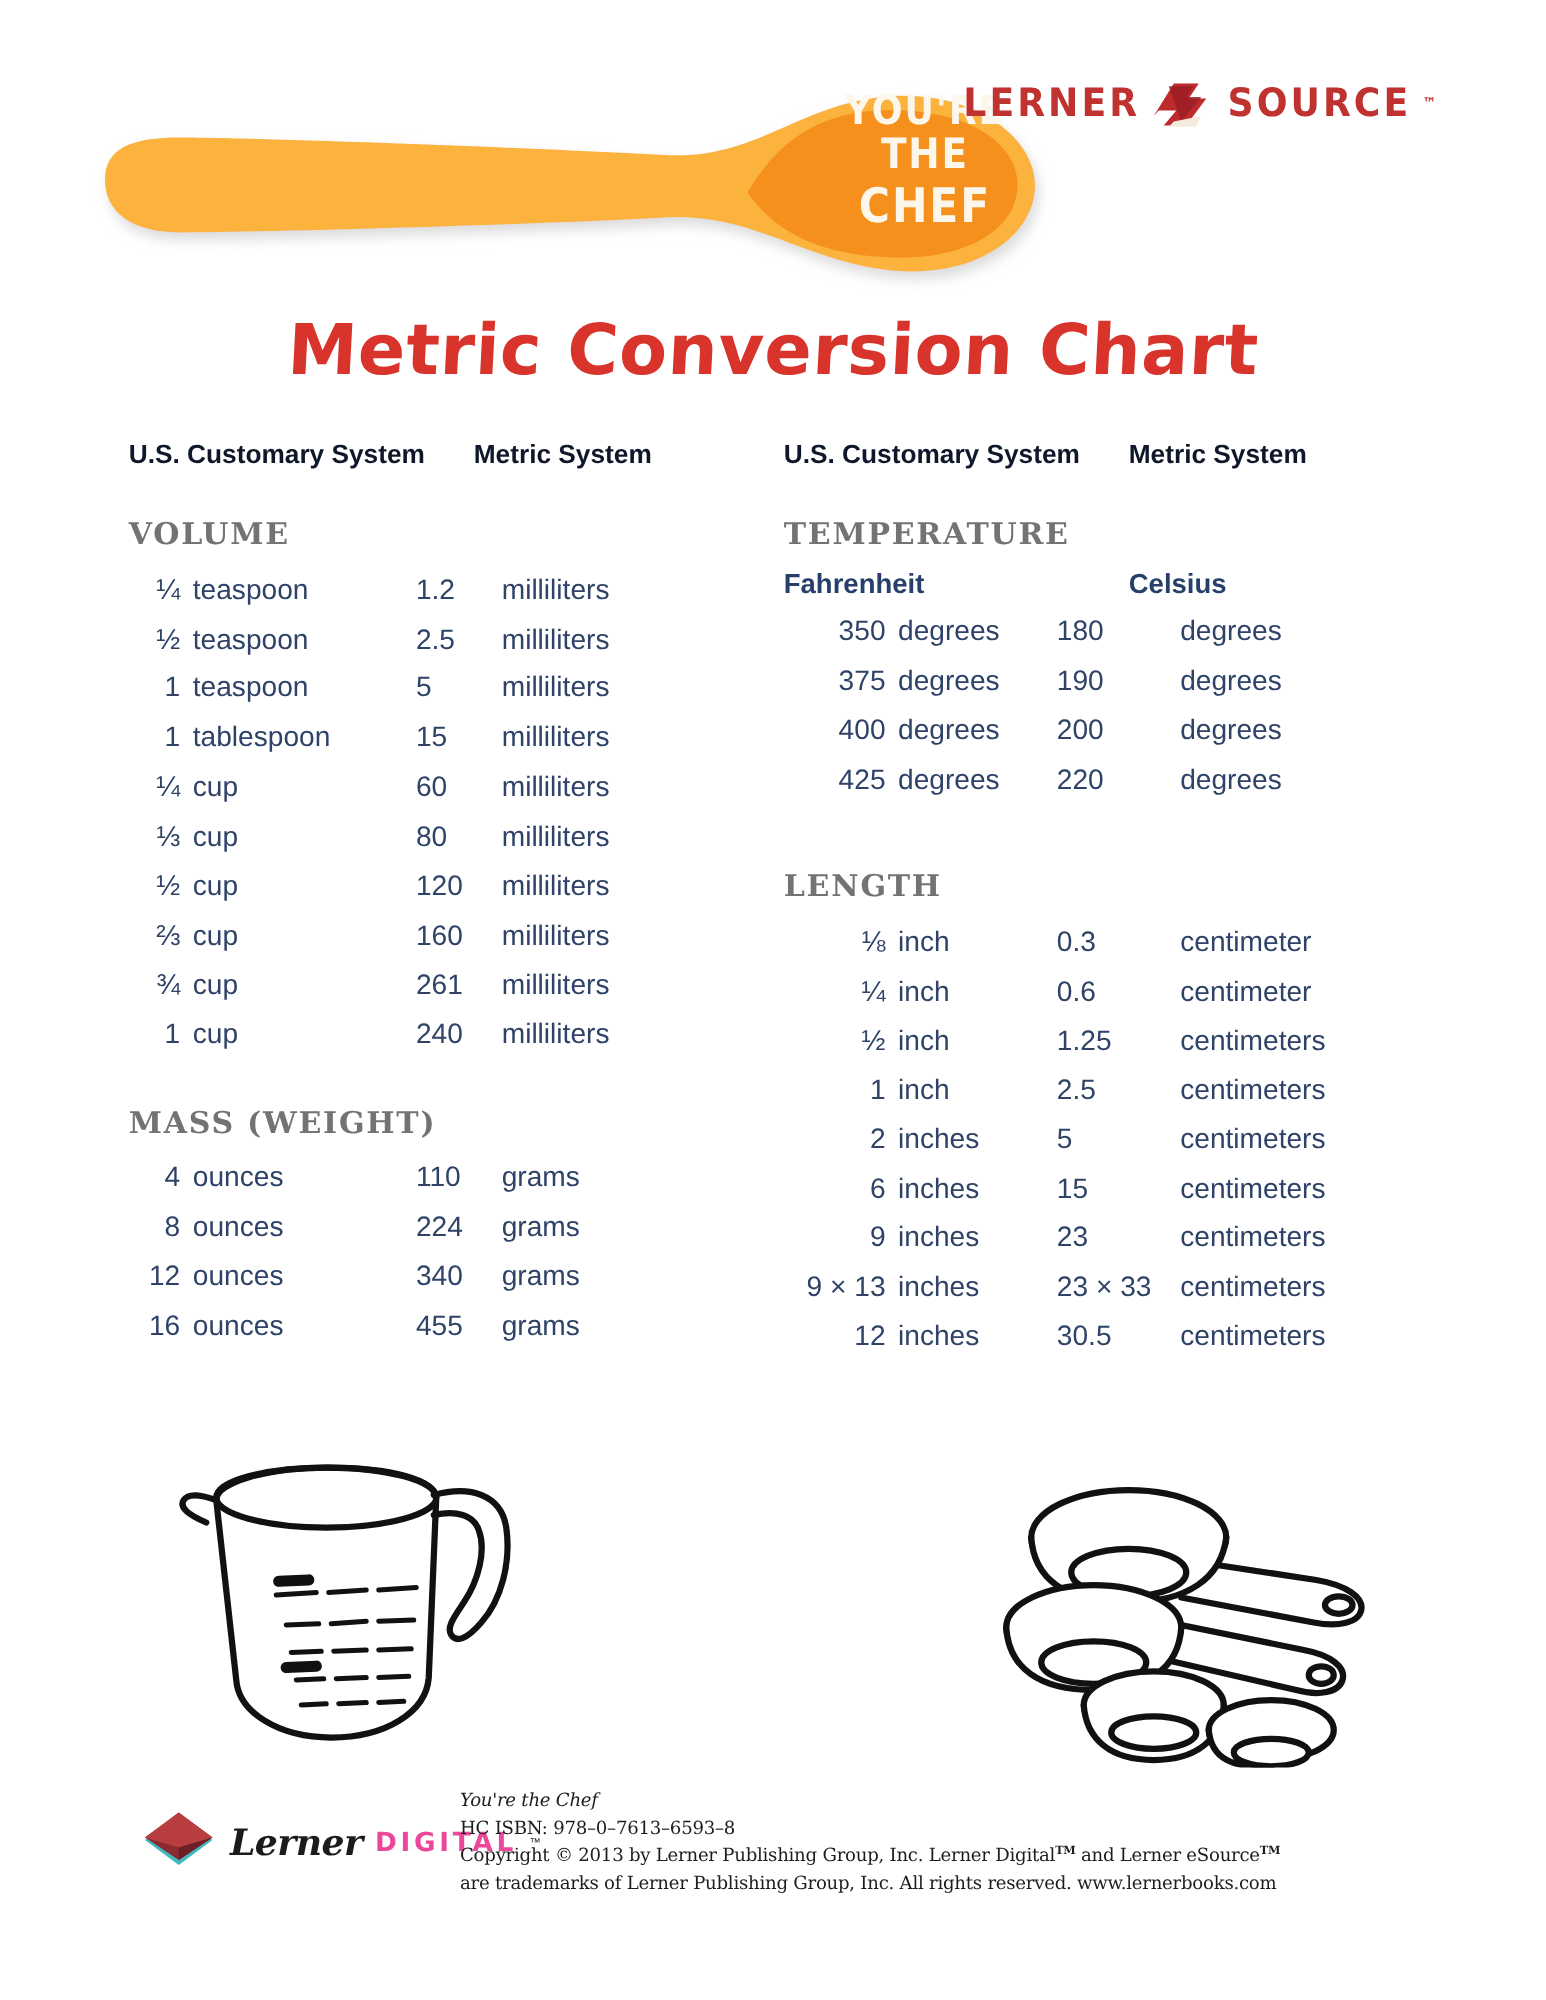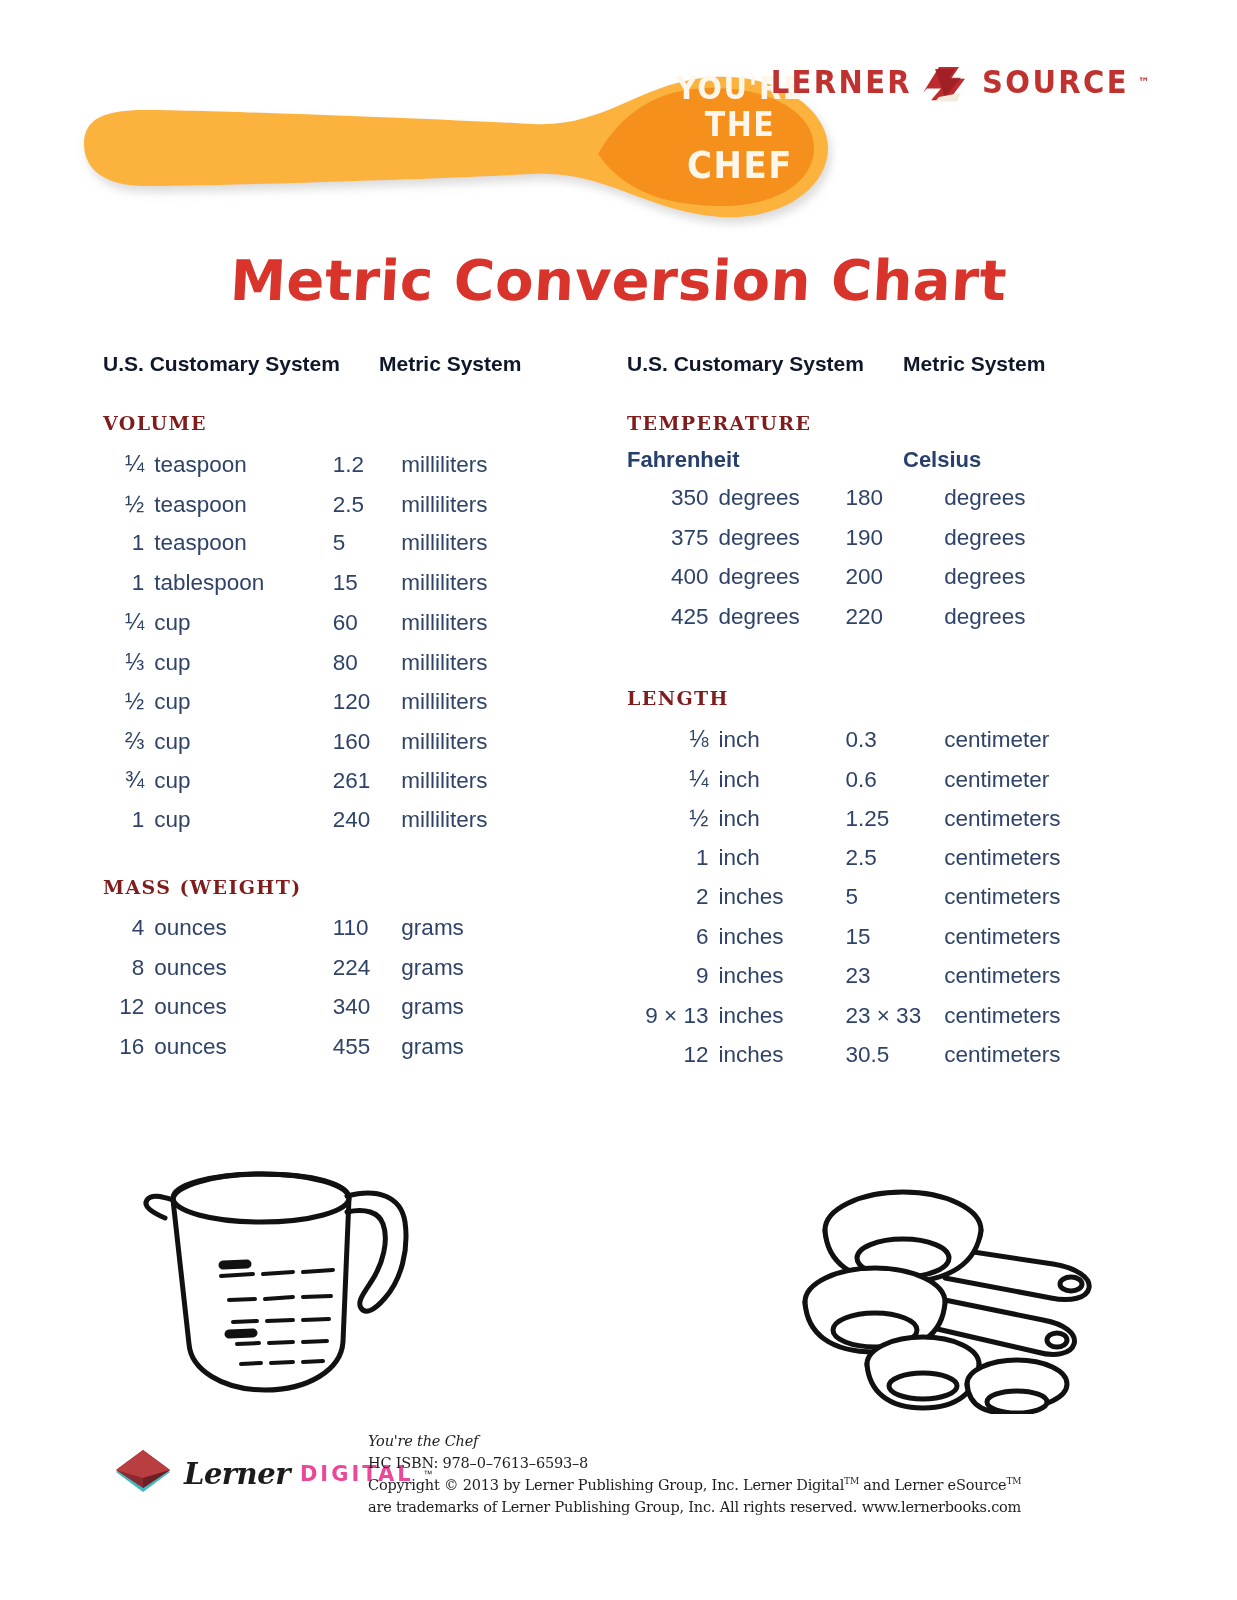--- a/index.html
+++ b/index.html
@@ -53,23 +53,23 @@
   .col-left  { left:103px; width:470px; }
   .col-right { left:627px; width:480px; }
 
   .col-headers { display:flex; color:#0f172a;
     font-weight:bold; font-size:21px; height:30px; }
   .col-headers .h-us  { width:276px; }
   .col-headers .h-met { width:190px; }
 
   .section { margin-top:30px; }
   .section-title {
-    color:#7f1d1d;
+    color:#737373;
     font-family:"DejaVu Serif", serif;
-    font-weight:bold; font-size:19px;
+    font-weight:bold; font-size:24px;
     letter-spacing:1.4px;
     margin-bottom:17px;
   }
   .sub-header {
     display:flex; color:#27406b; font-weight:bold; font-size:22px;
     margin-bottom:12px; margin-top:-4px;
   }
   .sub-header .sh-a { width:276px; }
   .sub-header .sh-b { width:190px; }
 
@@ -107,21 +107,21 @@
   }
   .ld-tm { font-size:9px; vertical-align:super; color:#1b1b1b; letter-spacing:0; }
 
   .copy {
     position:absolute; left:368px; top:0px;
     font-family:"DejaVu Serif", serif;
     font-size:14.5px; color:#1d1d1d; line-height:1.52;
     letter-spacing:-0.2px;
   }
   .copy .ital { font-style:italic; }
-  .copy sup { font-size:9px; }
+  .copy sup { font-size:9px;font-weight:bold; }
 </style>
 </head>
 <body>
 
 <div class="page">
 
   <div class="header">
 
     <svg class="spoon" viewBox="0 0 790 180">
       <defs>

